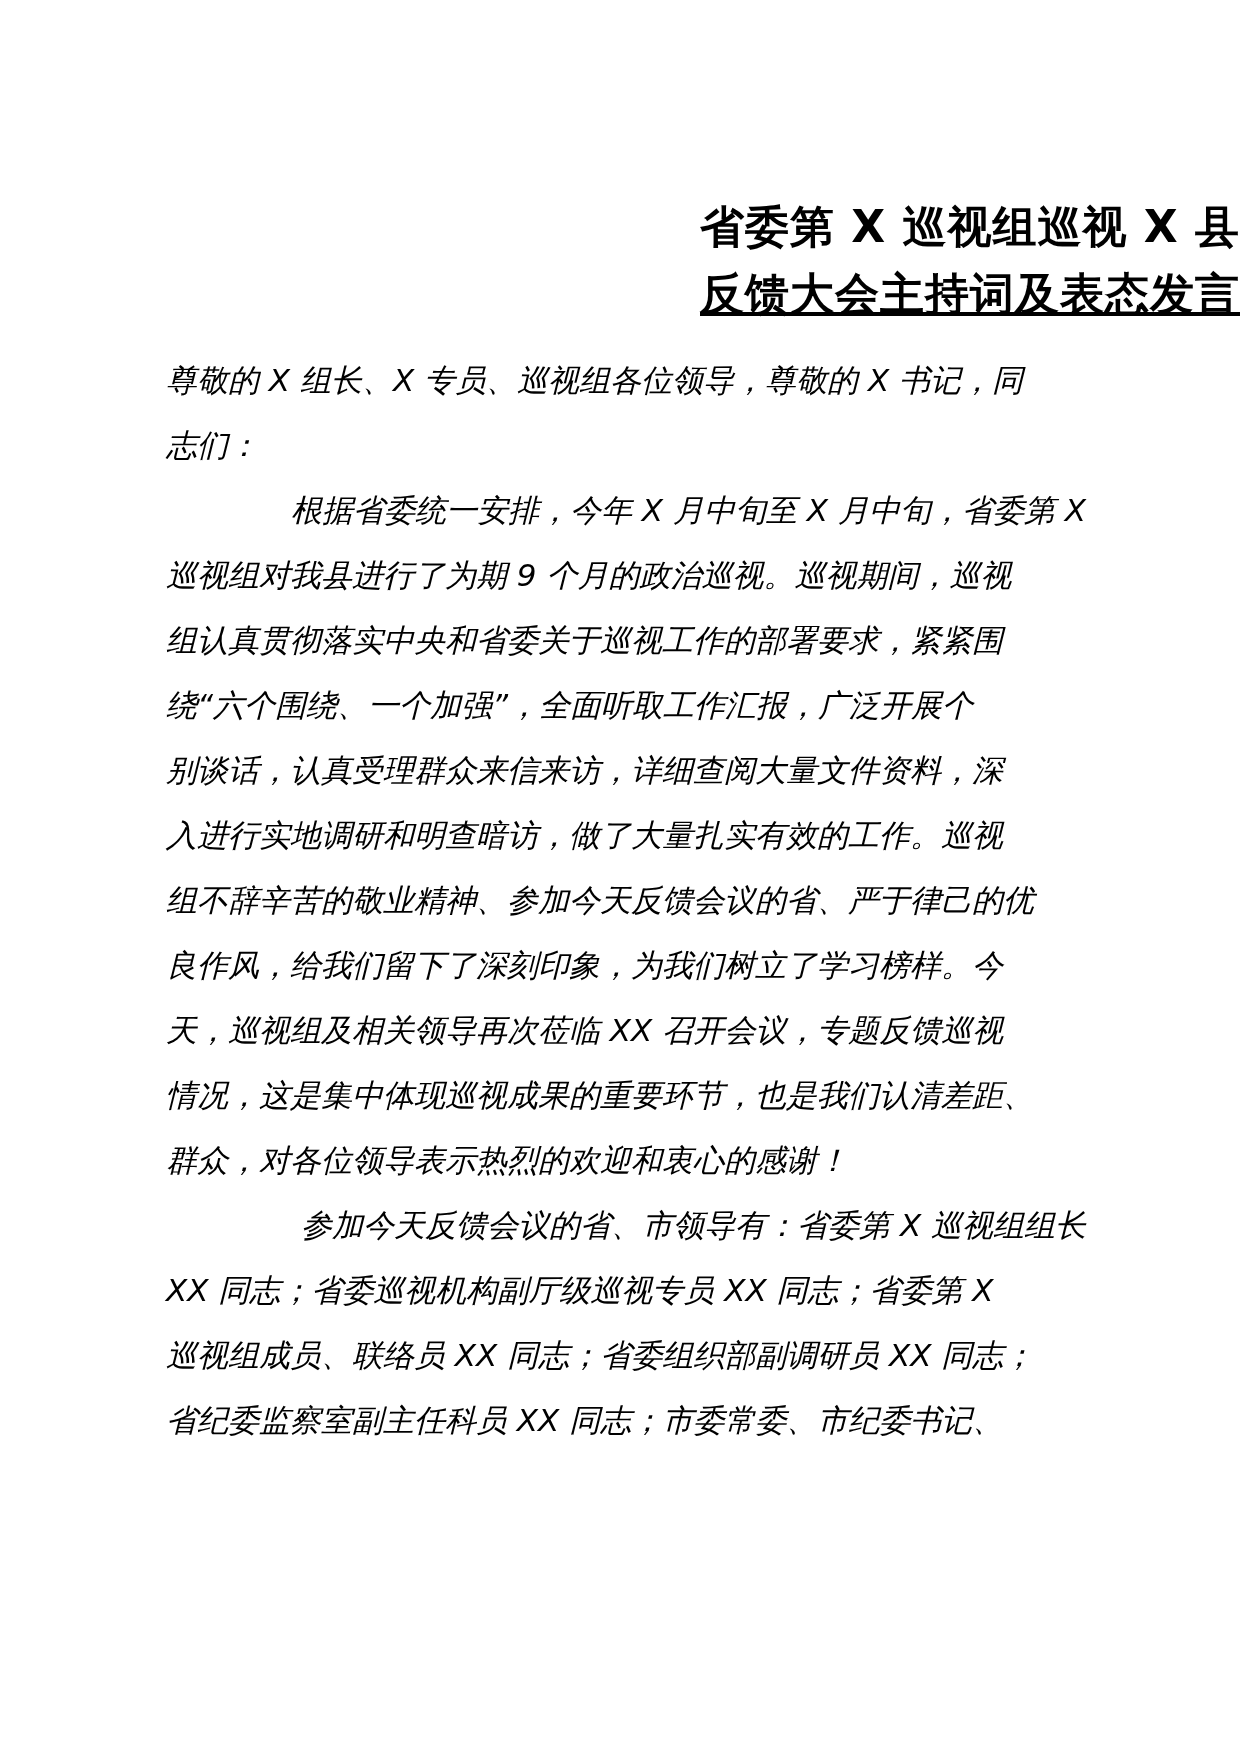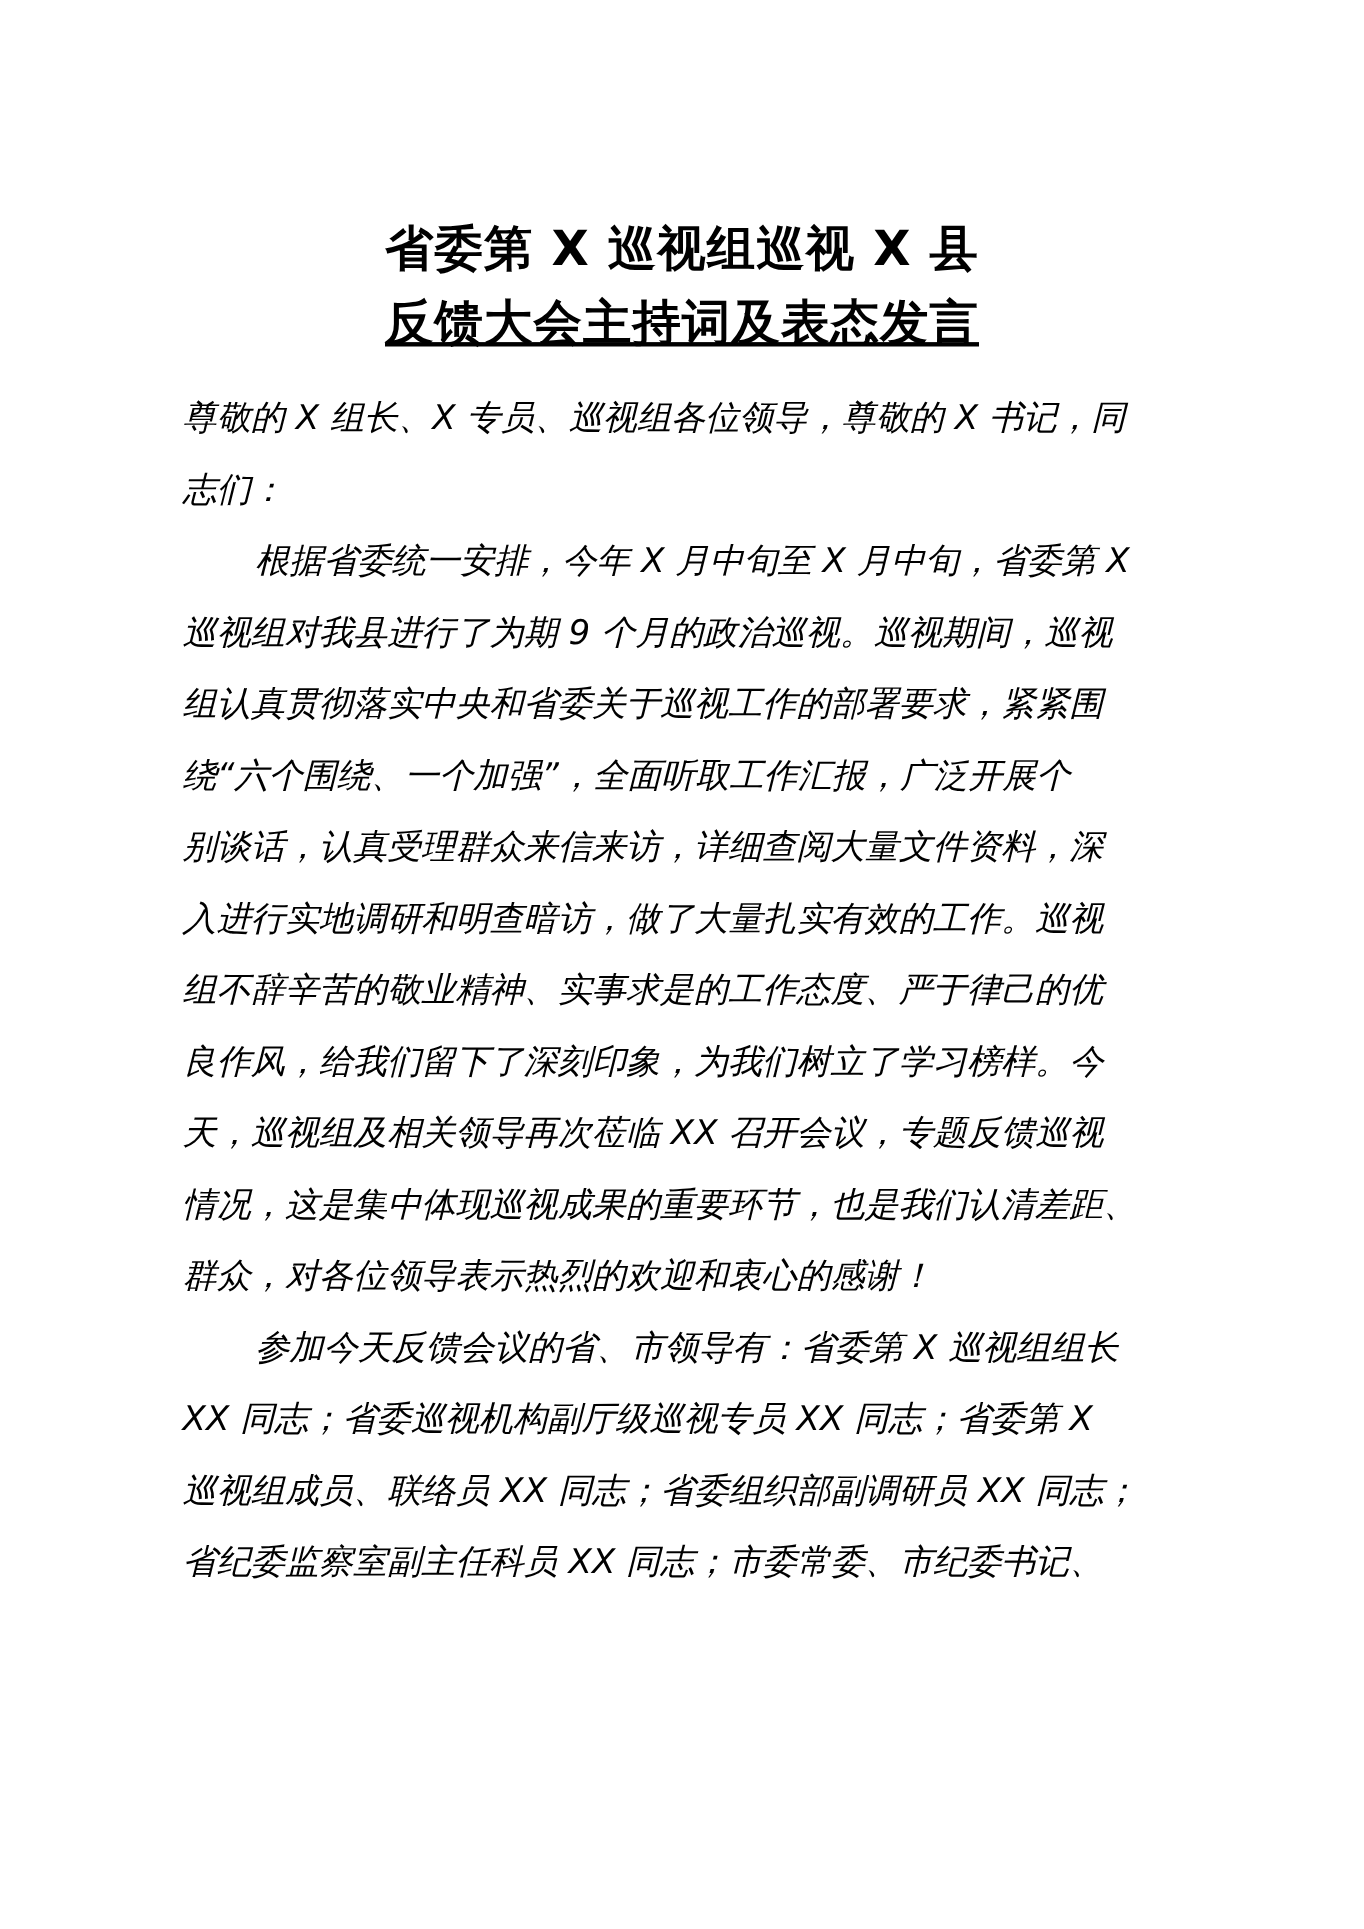--- a/index.html
+++ b/index.html
@@ -19,21 +19,21 @@
       left: 0;
       top: 0;
       width: 1240px;
       height: 1754px;
       background: #ffffff;
     }
     .title {
       position: absolute;
       left: 0;
       width: 1240px;
-      text-align: center;
+      text-align: right;
       font-family: "DejaVu Sans", sans-serif;
       font-weight: bold;
       font-size: 44px;
       line-height: 64px;
       letter-spacing: 1px;
       color: #000;
     }
     .title.l1 { top: 195px; }
     .title.l2 { top: 262px; text-decoration: underline; }
     .body-text {
@@ -44,39 +44,39 @@
       font-size: 31px;
       line-height: 65px;
       color: #000;
       white-space: nowrap;
       font-style: italic;
     }
     .line {
       height: 65px;
       display: block;
     }
-    .indent { padding-left: 66px; }
+    .indent { padding-left: 66px; text-align: right; }
   </style>
 </head>
 <body>
 
 <div class="page">
   <div class="title l1">省委第 X 巡视组巡视 X 县</div>
   <div class="title l2">反馈大会主持词及表态发言</div>
 
   <div class="body-text" style="top:348px;">
     <span class="line">尊敬的 X 组长、X 专员、巡视组各位领导，尊敬的 X 书记，同</span>
     <span class="line">志们：</span>
     <span class="line indent">根据省委统一安排，今年 X 月中旬至 X 月中旬，省委第 X</span>
     <span class="line">巡视组对我县进行了为期 9 个月的政治巡视。巡视期间，巡视</span>
     <span class="line">组认真贯彻落实中央和省委关于巡视工作的部署要求，紧紧围</span>
     <span class="line">绕“六个围绕、一个加强”，全面听取工作汇报，广泛开展个</span>
     <span class="line">别谈话，认真受理群众来信来访，详细查阅大量文件资料，深</span>
     <span class="line">入进行实地调研和明查暗访，做了大量扎实有效的工作。巡视</span>
-    <span class="line">组不辞辛苦的敬业精神、实事求是的工作态度、严于律己的优</span>
+    <span class="line">组不辞辛苦的敬业精神、参加今天反馈会议的省、严于律己的优</span>
     <span class="line">良作风，给我们留下了深刻印象，为我们树立了学习榜样。今</span>
     <span class="line">天，巡视组及相关领导再次莅临 XX 召开会议，专题反馈巡视</span>
     <span class="line">情况，这是集中体现巡视成果的重要环节，也是我们认清差距、</span>
     <span class="line">群众，对各位领导表示热烈的欢迎和衷心的感谢！</span>
     <span class="line indent">参加今天反馈会议的省、市领导有：省委第 X 巡视组组长</span>
     <span class="line">XX 同志；省委巡视机构副厅级巡视专员 XX 同志；省委第 X</span>
     <span class="line">巡视组成员、联络员 XX 同志；省委组织部副调研员 XX 同志；</span>
     <span class="line">省纪委监察室副主任科员 XX 同志；市委常委、市纪委书记、</span>
   </div>
 </div>

